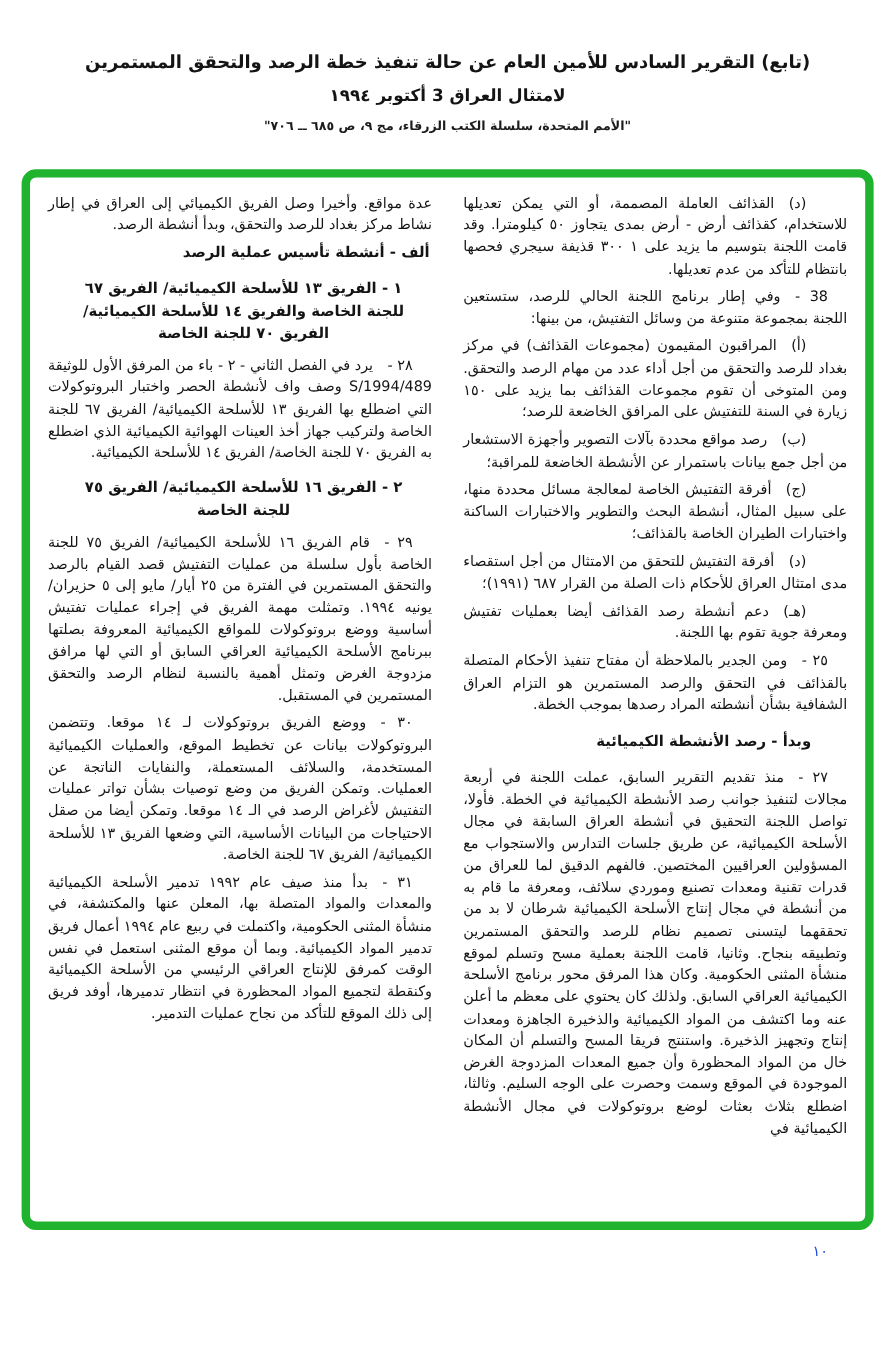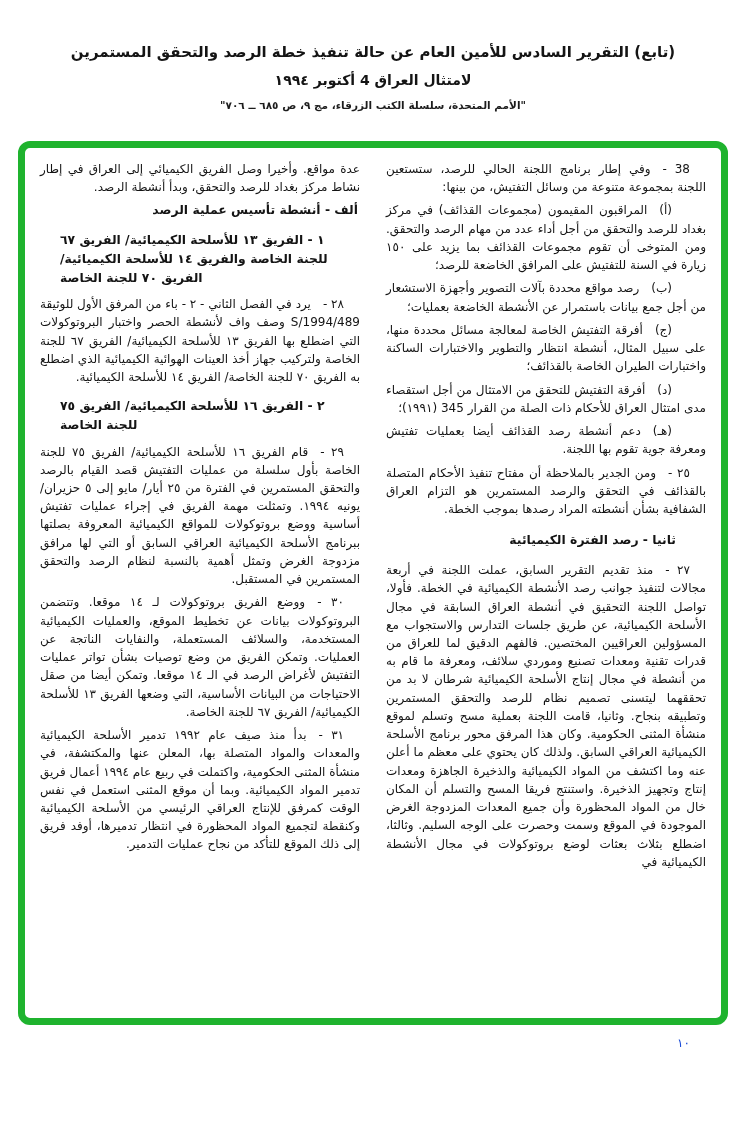--- a/index.html
+++ b/index.html
@@ -26,51 +26,52 @@
   .col{flex:1;min-width:0;font-size:12px;line-height:1.52;text-align:justify;}
 
   .col p{margin:0 0 5px 0;}
   p.num{text-indent:16px;}
   p.item{text-indent:34px;}
   p.cont{text-indent:0;}
 
   h3,h4{font-size:12.4px;margin:0;}
   .sec-heading{font-weight:bold;text-align:right;margin:13px 30px 11px 0;}
   .alef-heading{font-weight:bold;text-align:right;margin:4px 2px 8px 0;}
-  .sub-heading{font-weight:bold;text-align:left;margin:11px 14px 8px 0;padding-left:20px;line-height:1.5;}
+  .sub-heading{font-weight:bold;text-align:center;margin:11px 14px 8px 0;padding-left:20px;line-height:1.5;}
 
   
   .page-number{
     position:absolute;top:1036px;left:0;right:56px;
     text-align:right;font-size:12px;color:#1d4ed8;
   }
 </style>
 </head>
 <body>
 
 <div class="page">
 
   <header class="doc-header">
     <div class="title-1">(تابع) التقرير السادس للأمين العام عن حالة تنفيذ خطة الرصد والتحقق المستمرين</div>
-    <div class="title-2">لامتثال العراق 4 أكتوبر ١٩٩٤</div>
+    <div class="title-2">لامتثال العراق 3 أكتوبر ١٩٩٤</div>
     <div class="source-line">"الأمم المتحدة، سلسلة الكتب الزرقاء، مج ٩، ص ٦٨٥ ــ ٧٠٦"</div>
   </header>
 
   <div class="content-frame" style="border-color: rgb(31, 179, 46);">
     <div class="columns">
 
       <section class="col">
+        <p class="item">(د) القذائف العاملة المصممة، أو التي يمكن تعديلها للاستخدام، كقذائف أرض - أرض بمدى يتجاوز ٥٠ كيلومترا. وقد قامت اللجنة بتوسيم ما يزيد على ١ ٣٠٠ قذيفة سيجري فحصها بانتظام للتأكد من عدم تعديلها.</p>
         <p class="num">38 - وفي إطار برنامج اللجنة الحالي للرصد، ستستعين اللجنة بمجموعة متنوعة من وسائل التفتيش، من بينها:</p>
         <p class="item">(أ) المراقبون المقيمون (مجموعات القذائف) في مركز بغداد للرصد والتحقق من أجل أداء عدد من مهام الرصد والتحقق. ومن المتوخى أن تقوم مجموعات القذائف بما يزيد على ١٥٠ زيارة في السنة للتفتيش على المرافق الخاضعة للرصد؛</p>
-        <p class="item">(ب) رصد مواقع محددة بآلات التصوير وأجهزة الاستشعار من أجل جمع بيانات باستمرار عن الأنشطة الخاضعة بعمليات؛</p>
-        <p class="item">(ج) أفرقة التفتيش الخاصة لمعالجة مسائل محددة منها، على سبيل المثال، أنشطة انتظار والتطوير والاختبارات الساكنة واختبارات الطيران الخاصة بالقذائف؛</p>
-        <p class="item">(د) أفرقة التفتيش للتحقق من الامتثال من أجل استقصاء مدى امتثال العراق للأحكام ذات الصلة من القرار 345 (١٩٩١)؛</p>
+        <p class="item">(ب) رصد مواقع محددة بآلات التصوير وأجهزة الاستشعار من أجل جمع بيانات باستمرار عن الأنشطة الخاضعة للمراقبة؛</p>
+        <p class="item">(ج) أفرقة التفتيش الخاصة لمعالجة مسائل محددة منها، على سبيل المثال، أنشطة البحث والتطوير والاختبارات الساكنة واختبارات الطيران الخاصة بالقذائف؛</p>
+        <p class="item">(د) أفرقة التفتيش للتحقق من الامتثال من أجل استقصاء مدى امتثال العراق للأحكام ذات الصلة من القرار ٦٨٧ (١٩٩١)؛</p>
         <p class="item">(هـ) دعم أنشطة رصد القذائف أيضا بعمليات تفتيش ومعرفة جوية تقوم بها اللجنة.</p>
         <p class="num">٢٥ - ومن الجدير بالملاحظة أن مفتاح تنفيذ الأحكام المتصلة بالقذائف في التحقق والرصد المستمرين هو التزام العراق الشفافية بشأن أنشطته المراد رصدها بموجب الخطة.</p>
-        <h3 class="sec-heading">ثانيا -  رصد الفترة الكيميائية</h3>
+        <h3 class="sec-heading">وبدأ -  رصد الأنشطة الكيميائية</h3>
         <p class="num">٢٧ - منذ تقديم التقرير السابق، عملت اللجنة في أربعة مجالات لتنفيذ جوانب رصد الأنشطة الكيميائية في الخطة. فأولا، تواصل اللجنة التحقيق في أنشطة العراق السابقة في مجال الأسلحة الكيميائية، عن طريق جلسات التدارس والاستجواب مع المسؤولين العراقيين المختصين. فالفهم الدقيق لما للعراق من قدرات تقنية ومعدات تصنيع وموردي سلائف، ومعرفة ما قام به من أنشطة في مجال إنتاج الأسلحة الكيميائية شرطان لا بد من تحققهما ليتسنى تصميم نظام للرصد والتحقق المستمرين وتطبيقه بنجاح. وثانيا، قامت اللجنة بعملية مسح وتسلم لموقع منشأة المثنى الحكومية. وكان هذا المرفق محور برنامج الأسلحة الكيميائية العراقي السابق. ولذلك كان يحتوي على معظم ما أعلن عنه وما اكتشف من المواد الكيميائية والذخيرة الجاهزة ومعدات إنتاج وتجهيز الذخيرة. واستنتج فريقا المسح والتسلم أن المكان خال من المواد المحظورة وأن جميع المعدات المزدوجة الغرض الموجودة في الموقع وسمت وحصرت على الوجه السليم. وثالثا، اضطلع بثلاث بعثات لوضع بروتوكولات في مجال الأنشطة الكيميائية في</p>
       </section>
 
       <section class="col">
         <p class="cont">عدة مواقع. وأخيرا وصل الفريق الكيميائي إلى العراق في إطار نشاط مركز بغداد للرصد والتحقق، وبدأ أنشطة الرصد.</p>
         <h3 class="alef-heading">ألف -  أنشطة تأسيس عملية الرصد</h3>
         <h4 class="sub-heading">١ -  الفريق ١٣ للأسلحة الكيميائية/ الفريق ٦٧ للجنة الخاصة والفريق ١٤ للأسلحة الكيميائية/ الفريق ٧٠ للجنة الخاصة</h4>
         <p class="num">٢٨ - يرد في الفصل الثاني - ٢ - باء من المرفق الأول للوثيقة S/1994/489 وصف واف لأنشطة الحصر واختبار البروتوكولات التي اضطلع بها الفريق ١٣ للأسلحة الكيميائية/ الفريق ٦٧ للجنة الخاصة ولتركيب جهاز أخذ العينات الهوائية الكيميائية الذي اضطلع به الفريق ٧٠ للجنة الخاصة/ الفريق ١٤ للأسلحة الكيميائية.</p>
         <h4 class="sub-heading">٢ -  الفريق ١٦ للأسلحة الكيميائية/ الفريق ٧٥ للجنة الخاصة</h4>
         <p class="num">٢٩ - قام الفريق ١٦ للأسلحة الكيميائية/ الفريق ٧٥ للجنة الخاصة بأول سلسلة من عمليات التفتيش قصد القيام بالرصد والتحقق المستمرين في الفترة من ٢٥ أيار/ مايو إلى ٥ حزيران/ يونيه ١٩٩٤. وتمثلت مهمة الفريق في إجراء عمليات تفتيش أساسية ووضع بروتوكولات للمواقع الكيميائية المعروفة بصلتها ببرنامج الأسلحة الكيميائية العراقي السابق أو التي لها مرافق مزدوجة الغرض وتمثل أهمية بالنسبة لنظام الرصد والتحقق المستمرين في المستقبل.</p>

